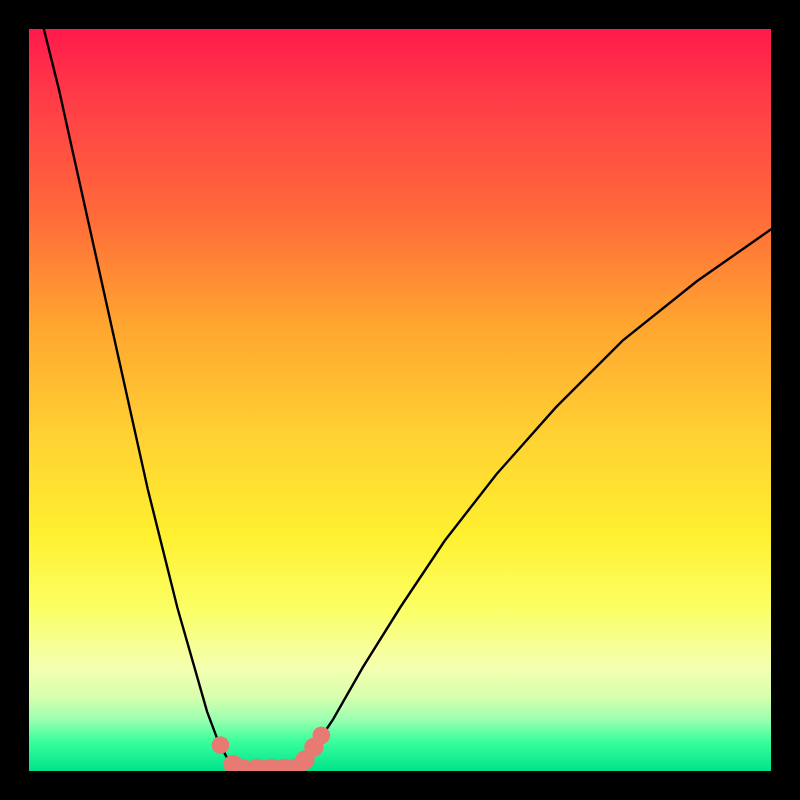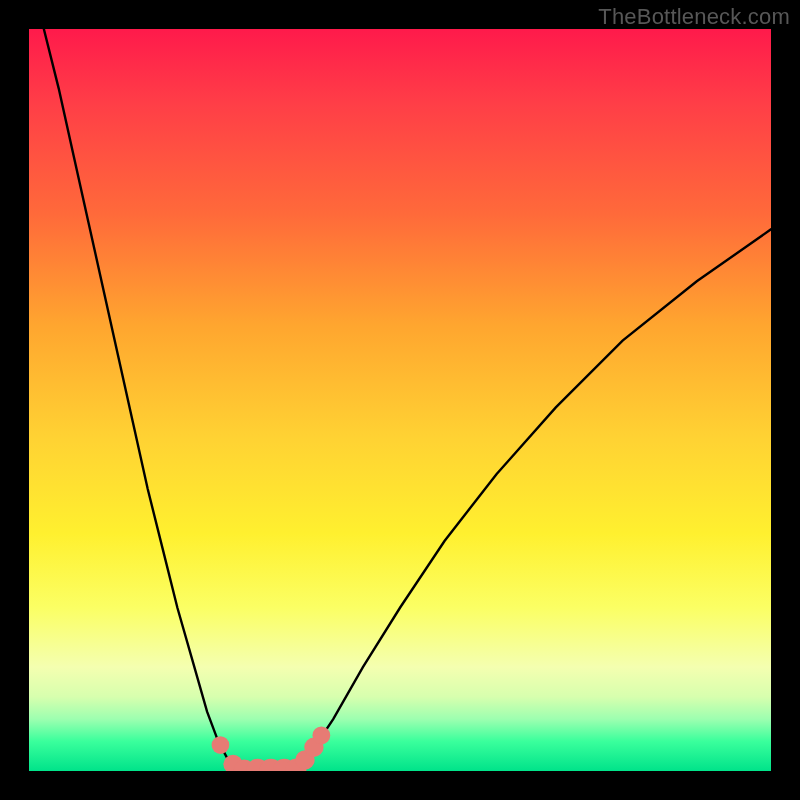--- a/index.html
+++ b/index.html
@@ -55,21 +55,20 @@
     left: 0;
     top: 0;
     width: 742px;
     height: 742px;
   }
 </style>
 </head>
 <body>
 
 <div class="frame">
-  <div class="watermark">TheBottleneck.com</div>
 
   <div class="plot-area">
     <svg class="curve" viewBox="0 0 742 742" preserveAspectRatio="none">
       <path id="curve-path" fill="none" stroke="#000000" stroke-width="2.4" stroke-linecap="round" d="M 14.84 0.00 L 29.68 59.36 L 44.52 126.14 L 59.36 192.92 L 74.20 259.70 L 89.04 326.48 L 103.88 393.26 L 118.72 460.04 L 133.56 519.40 L 148.40 578.76 L 163.24 630.70 L 178.08 682.64 L 189.21 712.32 L 200.34 733.10 L 211.47 742.00 L 211.47 742.00 L 222.60 742.00 L 233.73 742.00 L 244.86 742.00 L 255.99 742.00 L 267.12 742.00 L 267.12 742.00 L 281.96 723.45 L 304.22 690.06 L 333.90 638.12 L 371.00 578.76 L 415.52 511.98 L 467.46 445.20 L 526.82 378.42 L 593.60 311.64 L 667.80 252.28 L 742.00 200.34 "></path>
       <g id="marker-group">
           <circle cx="191.44" cy="716.03" r="8.90" fill="#e77b74"></circle>
           <circle cx="204.05" cy="735.32" r="9.65" fill="#e77b74"></circle>
           <circle cx="215.18" cy="740.89" r="10.39" fill="#e77b74"></circle>
           <circle cx="228.54" cy="740.89" r="11.13" fill="#e77b74"></circle>
           <circle cx="241.89" cy="740.89" r="11.13" fill="#e77b74"></circle>

